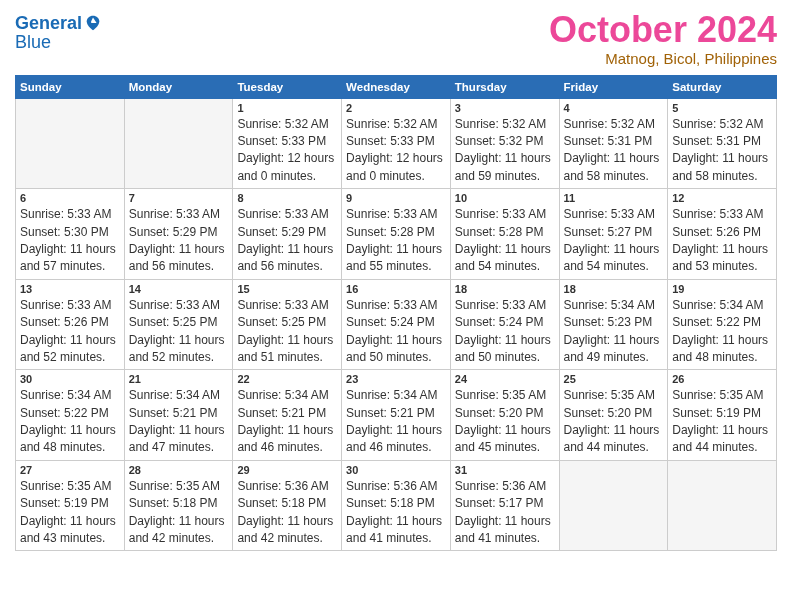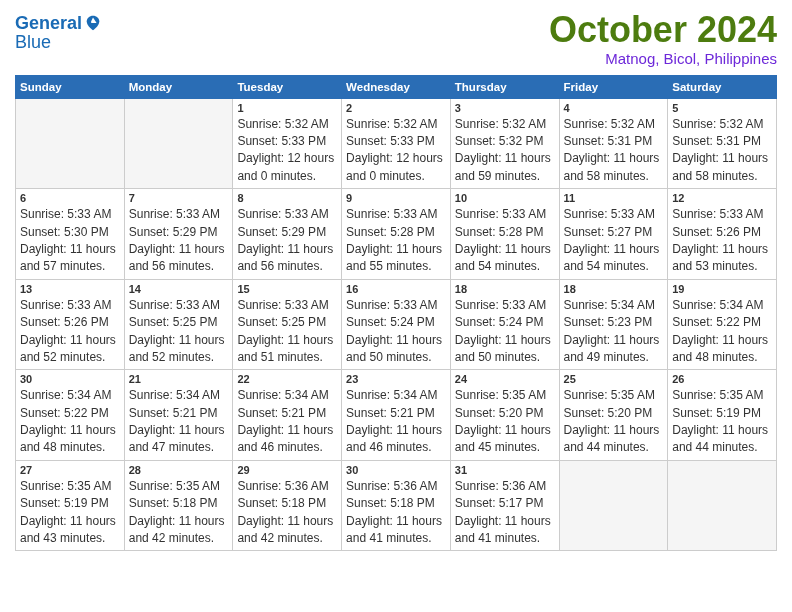--- a/index.html
+++ b/index.html
@@ -40,26 +40,26 @@
       height: 18px;
       margin-left: 2px;
       margin-top: -2px;
     }
     .title-block {
       text-align: right;
     }
     .month-title {
       font-size: 36px;
       font-weight: bold;
-      color: #4d7c0f;
+      color: #ec4899;
       line-height: 1.1;
     }
     .location {
       font-size: 15px;
-      color: #6d28d9;
+      color: #a16207;
     }
     .calendar {
       width: 100%;
       border-collapse: collapse;
       table-layout: fixed;
     }
     .calendar th {
       background-color: #2a6db5;
       color: #fff;
       font-size: 11.5px;

